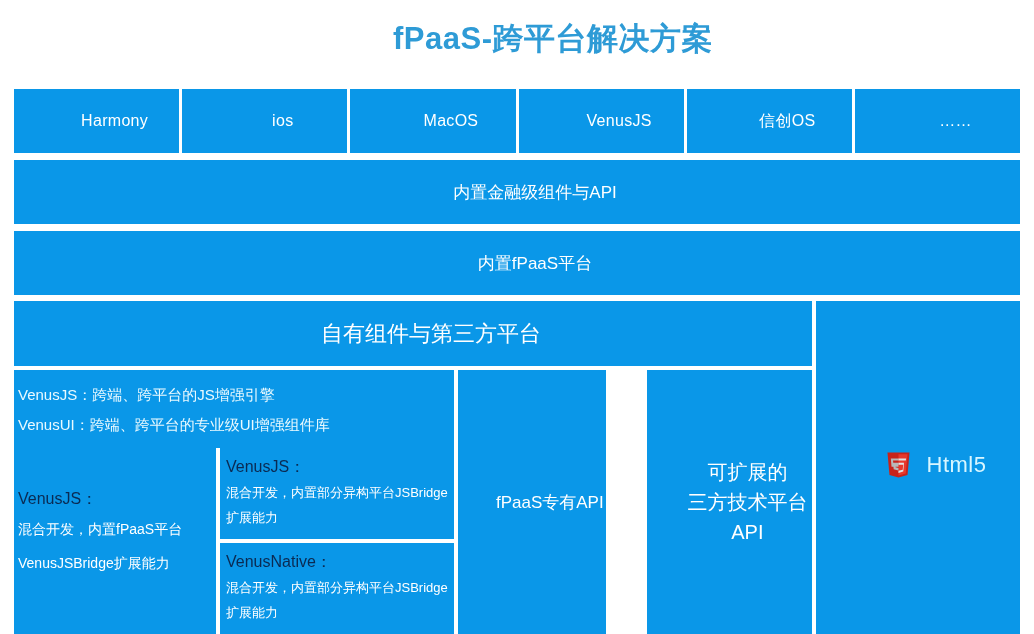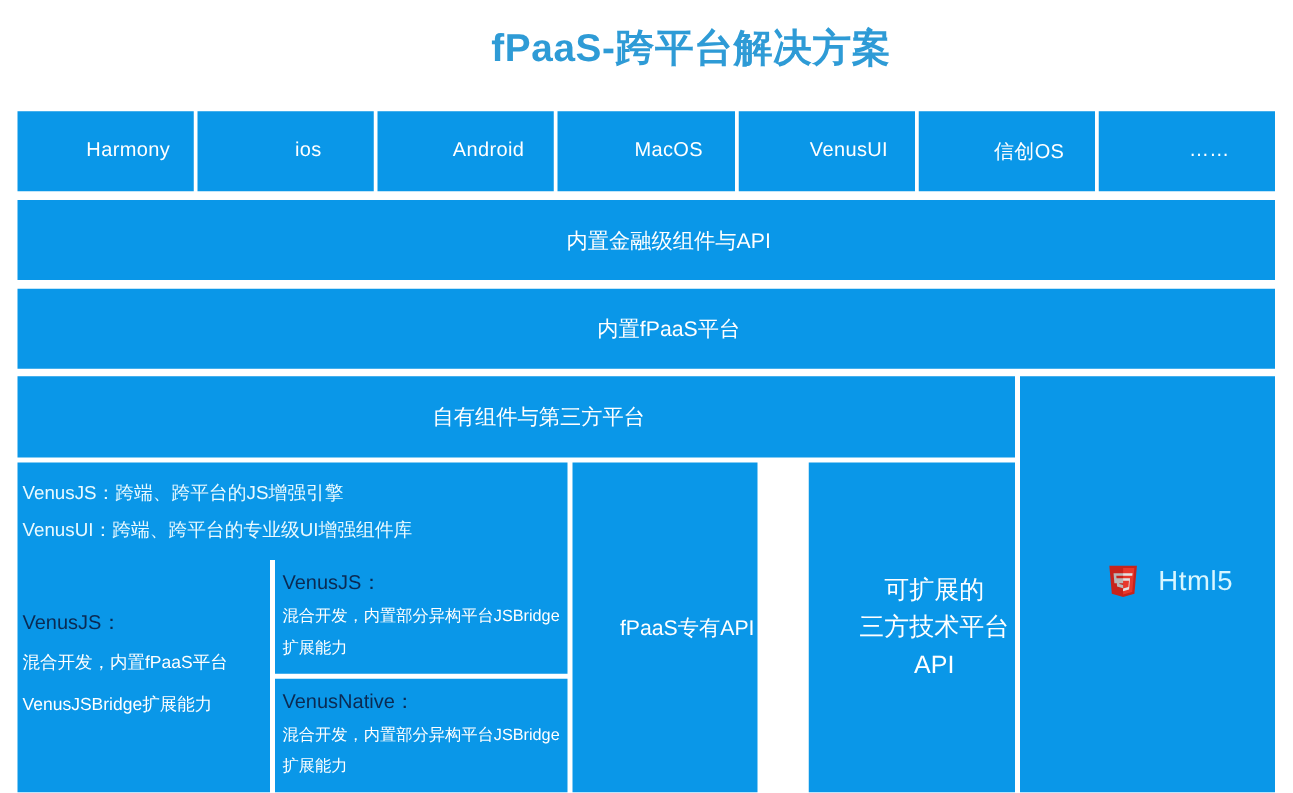--- a/index.html
+++ b/index.html
@@ -100,21 +100,21 @@
   }
   .lower-right {
     flex: 1 1 auto;
     position: relative;
     text-decoration: underline;
   }
 
   
   .band-own {
     height: 65px;
-    font-size: 17px;
+    font-size: 22px;
     font-family: Liberation Serif, serif;
   }
 
   
   .detail-grid {
     flex: 1 1 auto;
     display: flex;
     gap: 4px;
     min-height: 0;
   }
@@ -231,27 +231,24 @@
   </div>
 
   <div class="row-platforms">
     <div class="tile tile-center platform-cell">
       <span>Harmony</span>
     </div>
     <div class="tile tile-center platform-cell">
       <span>ios</span>
     </div>
     <div class="tile tile-center platform-cell">
-      <span>Android</span>
-    </div>
-    <div class="tile tile-center platform-cell">
       <span>MacOS</span>
     </div>
     <div class="tile tile-center platform-cell">
-      <span>VenusUI</span>
+      <span>VenusJS</span>
     </div>
     <div class="tile tile-center platform-cell">
       <span>信创OS</span>
     </div>
     <div class="tile tile-center platform-cell">
       <span>……</span>
     </div>
   </div>
 
   <div class="tile tile-center band band-api">

